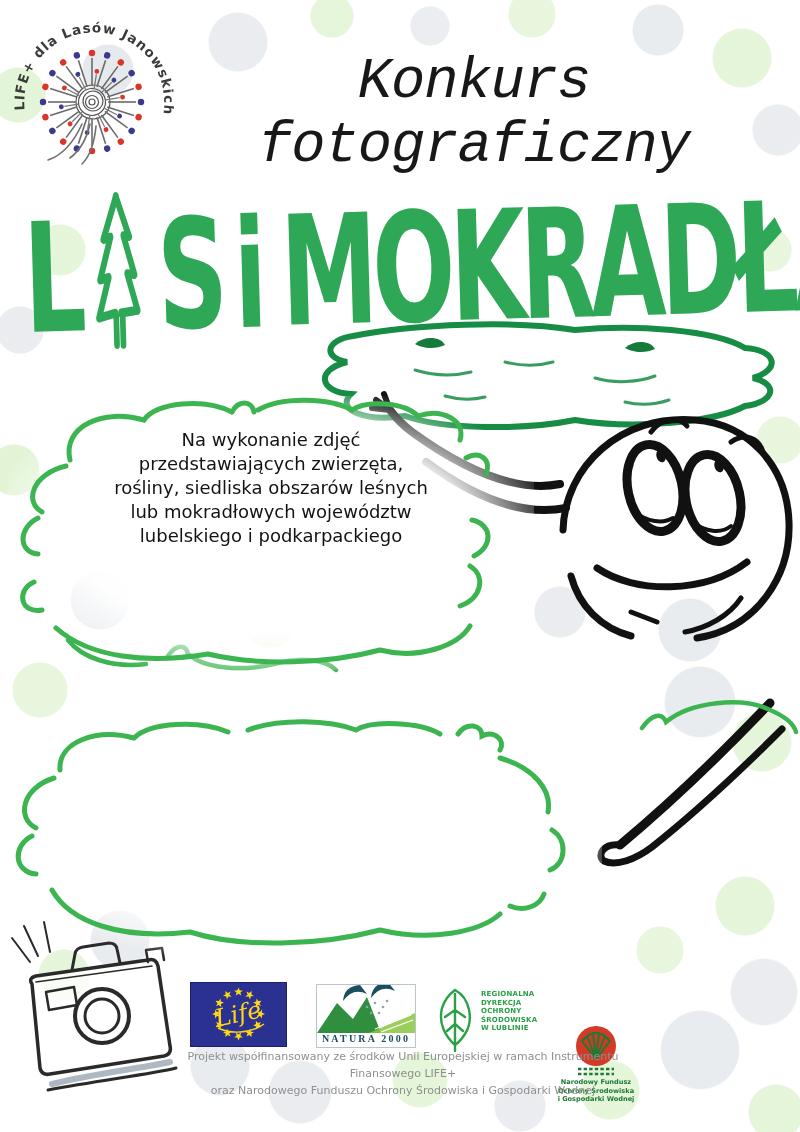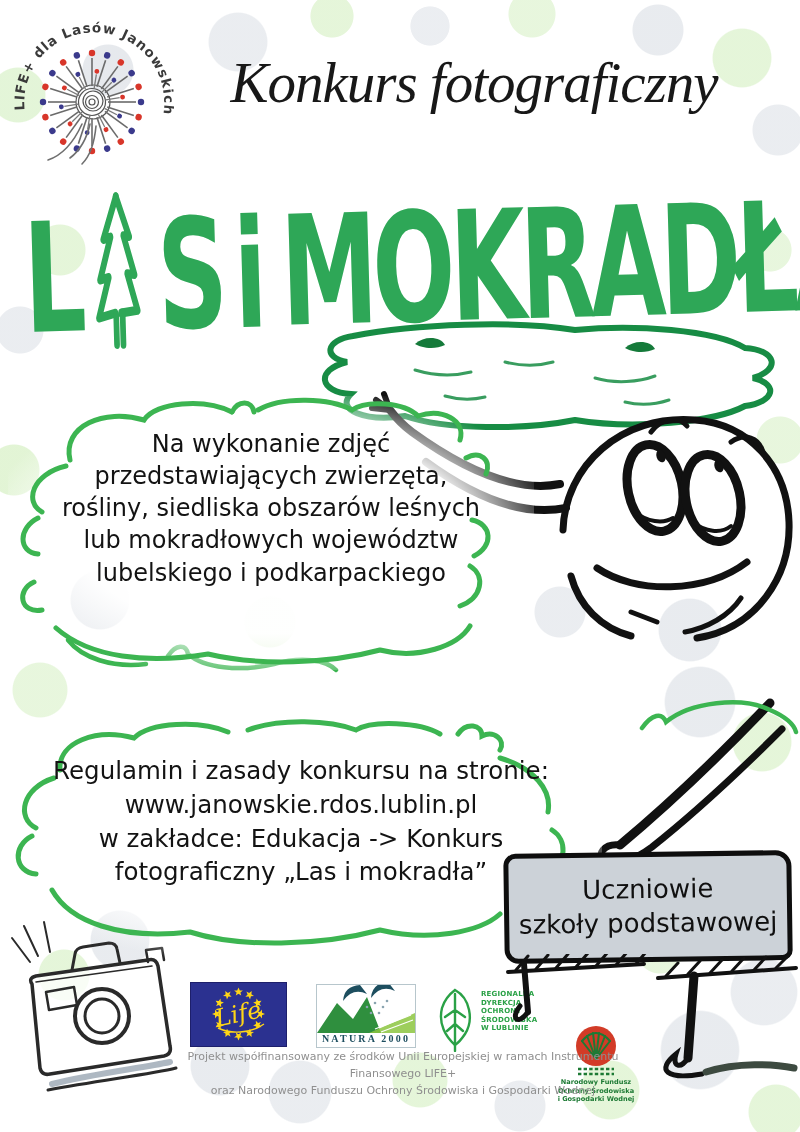--- a/index.html
+++ b/index.html
@@ -40,38 +40,38 @@
       radial-gradient(circle 30px at 745px 906px, rgba(203,236,180,.5) 96%, rgba(203,236,180,0) 100%),
       radial-gradient(circle 24px at 660px 950px, rgba(203,236,180,.45) 96%, rgba(203,236,180,0) 100%),
       radial-gradient(circle 28px at 776px 1112px, rgba(203,236,180,.5) 96%, rgba(203,236,180,0) 100%);
     background-repeat:no-repeat;
   }
   .abs{position:absolute;}
   .ml{white-space:pre-line;}
   
   .script-title{
     left:152px;top:50px;width:644px;text-align:center;
-    font-family:Liberation Serif, serif;font-style:italic;font-weight:400;
+    font-family:Liberation Mono, monospace;font-style:italic;font-weight:400;
     font-size:57px;color:#181818;letter-spacing:-1px;z-index:3;
   }
   
   .main-title{
     left:26px;top:188px;display:flex;align-items:flex-end;gap:8px;z-index:3;
     transform:rotate(-1.6deg) scaleX(0.64);transform-origin:left bottom;
     color:#2ea757;font-weight:700;line-height:0.95;white-space:nowrap;
   }
   .main-title .big{font-size:152px;letter-spacing:-8px;}
   .main-title .small-i{font-size:150px;margin:0 14px 0 10px;}
   .tree-slot{width:104px;height:168px;margin:0 2px -4px -2px;}
   
   .bubble{z-index:4;background:radial-gradient(ellipse at center, rgba(255,255,255,.97) 52%, rgba(255,255,255,0) 78%);}
   .bubble svg{position:absolute;left:0;top:0;}
   .bubble .txt{position:absolute;text-align:center;color:#131313;}
   .bubble-about{left:8px;top:396px;width:526px;height:274px;}
-  .bubble-about .txt{left:18px;right:18px;top:32px;font-size:24px;line-height:1.34;}
+  .bubble-about .txt{left:18px;right:18px;top:32px;font-size:18px;line-height:1.34;}
   .bubble-deadline{left:382px;top:594px;width:416px;height:140px;}
   .bubble-deadline .txt{left:30px;right:26px;top:28px;font-size:25px;line-height:1.36;}
   .bubble-rules{left:0;top:718px;width:602px;height:238px;}
   .bubble-rules .txt{left:14px;right:14px;top:36px;font-size:24.5px;line-height:1.38;}
   
   .sign{left:498px;top:846px;width:302px;height:240px;z-index:5;}
   .sign-board{
     position:absolute;left:6px;top:6px;width:278px;height:100px;background:#ccd2d8;
     border:5px solid #0e0e0e;border-radius:12px 16px 10px 14px;transform:rotate(-0.8deg);
     display:flex;align-items:center;justify-content:center;text-align:center;
@@ -275,43 +275,22 @@
         <path d="M248,12 C280,0 330,2 356,12 C372,2 420,4 440,16"></path>
         <path d="M458,16 c8,-12 24,-10 24,2 c12,-6 24,4 18,14"></path>
         <path d="M54,60 C22,70 16,100 36,110"></path>
         <path d="M32,118 C12,128 14,154 36,156"></path>
         <path d="M52,172 C70,204 120,222 190,214 C240,230 320,228 380,212 C430,224 480,214 500,196"></path>
         <path d="M510,188 c14,6 30,0 34,-12"></path>
         <path d="M500,40 C534,50 552,72 548,94"></path>
         <path d="M552,112 c16,10 14,34 -2,40"></path>
       </g>
     </svg>
-    <div class="txt ml">Regulamin i zasady konkursu na stronie:
-www.janowskie.rdos.lublin.pl
-w zakładce: Edukacja -&gt; Konkurs
-fotograficzny „Las i mokradła”</div>
-  </div>
-
-  <div class="abs sign">
-    <div class="sign-board ml">Uczniowie
-szkoły podstawowej</div>
-    <svg class="abs" style="left:0;top:108px" width="302" height="132" viewBox="0 0 302 132">
-      <g fill="none" stroke="#111" stroke-linecap="round">
-        <path stroke-width="4" d="M10,18 L146,10"></path>
-        <path stroke-width="3" d="M18,16 l12,-14 M38,15 l12,-14 M58,14 l12,-14 M78,13 l12,-14 M98,12 l12,-14 M118,11 l12,-14 M138,10 l10,-12"></path>
-        <path stroke-width="4" d="M160,24 L298,14"></path>
-        <path stroke-width="3" d="M168,22 l12,-13 M190,20 l12,-13 M212,19 l12,-13 M234,17 l12,-13 M256,16 l12,-13 M278,14 l12,-12"></path>
-        <path stroke-width="6" d="M26,10 L30,58"></path>
-        <path stroke-width="5" d="M30,58 c-10,14 -18,6 -8,-6"></path>
-        <path stroke-width="9" d="M196,22 L190,104"></path>
-        <path stroke-width="5" d="M190,104 c-8,12 -16,8 -12,-4 c-20,16 -10,26 26,20"></path>
-        <path stroke-width="7" stroke="#3d4a40" d="M208,118 C240,108 276,110 296,114"></path>
-      </g>
-    </svg>
-  </div>
+  </div>
+
 
   <svg class="abs" style="left:2px;top:912px;z-index:3" width="192" height="212" viewBox="0 0 192 212">
     <g fill="none" stroke="#2a2a2a" stroke-linecap="round" stroke-linejoin="round">
       <path stroke-width="3.5" fill="rgba(255,255,255,0.75)" d="M30,72 Q26,66 34,64 L146,48 Q154,46 156,54 L168,134 Q170,142 162,144 L48,162 Q40,164 38,156 Z"></path>
       <path stroke-width="1.6" d="M34,70 L150,54"></path>
       <circle stroke-width="4" cx="100" cy="104" r="27"></circle>
       <circle stroke-width="3" cx="100" cy="104" r="17"></circle>
       <path stroke-width="2.5" d="M44,80 l28,-5 l3,18 l-28,5 z"></path>
       <path stroke-width="3" d="M70,58 l3,-16 q1,-6 8,-7 l26,-4 q7,0 8,6 l3,14"></path>
       <path stroke-width="2.5" d="M146,50 l-2,-12 l16,-2 l2,12"></path>

